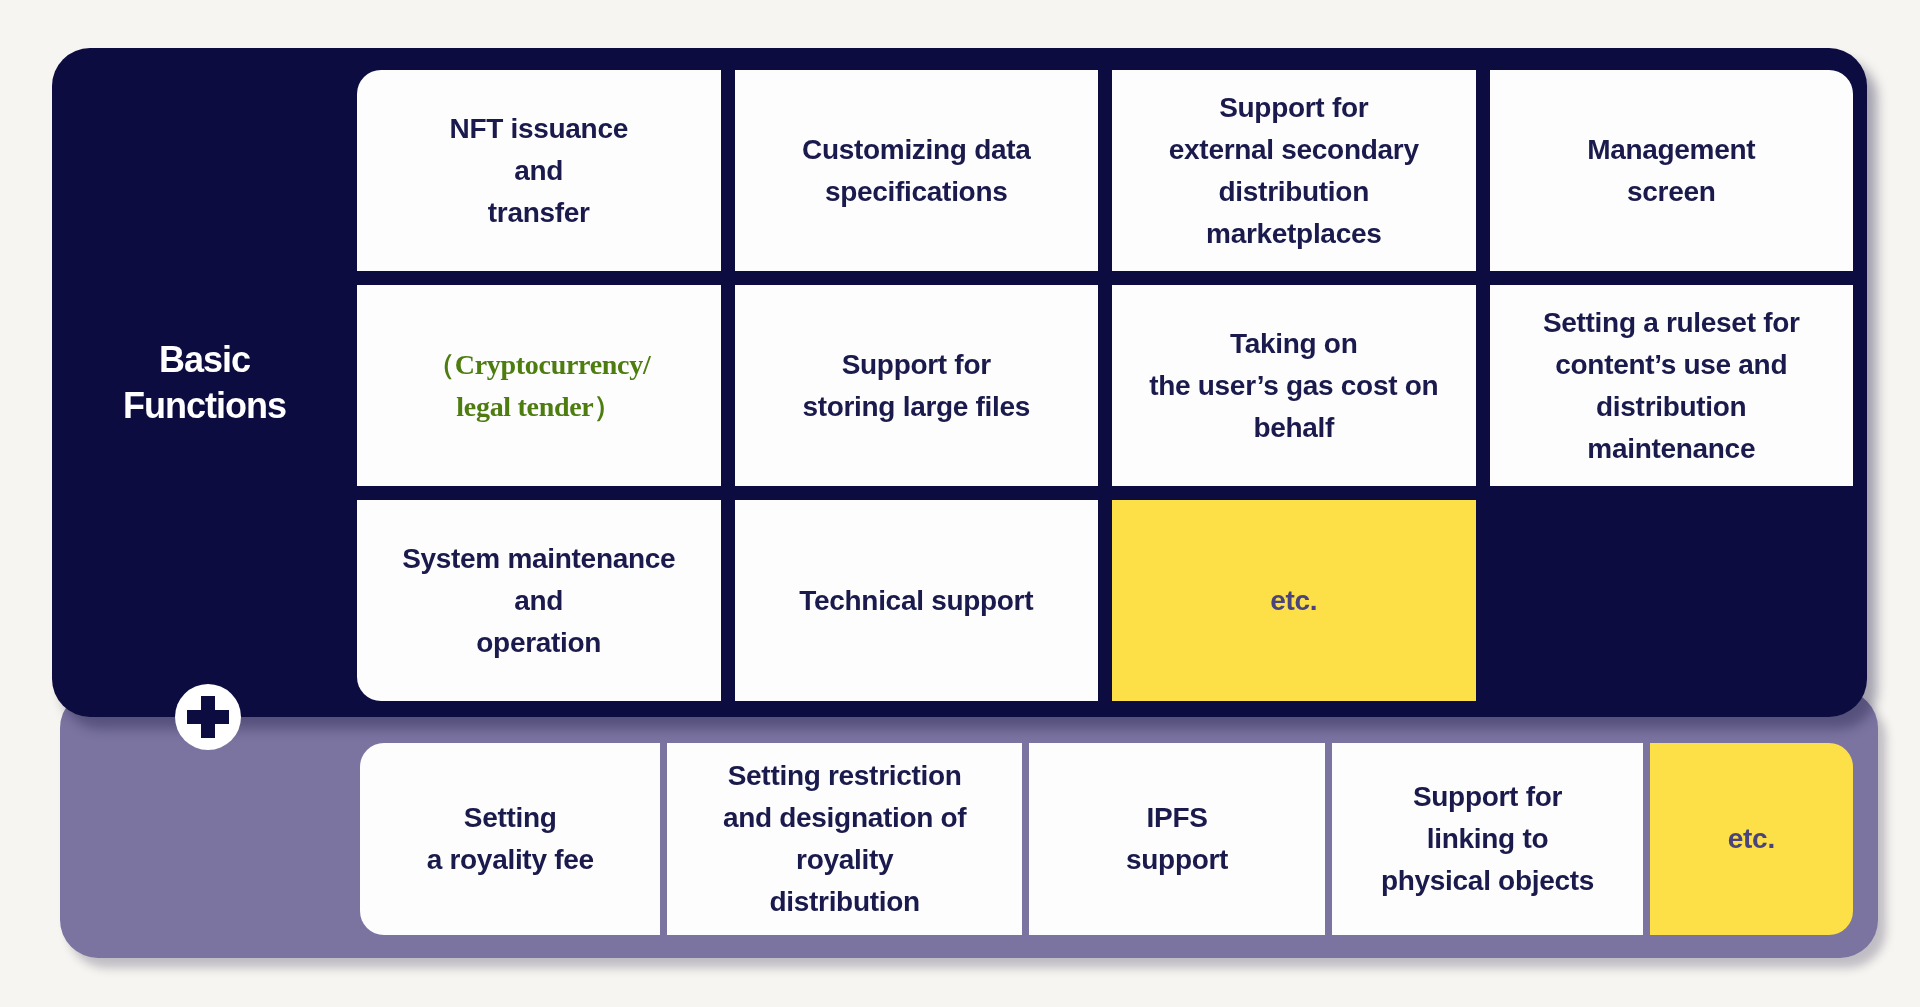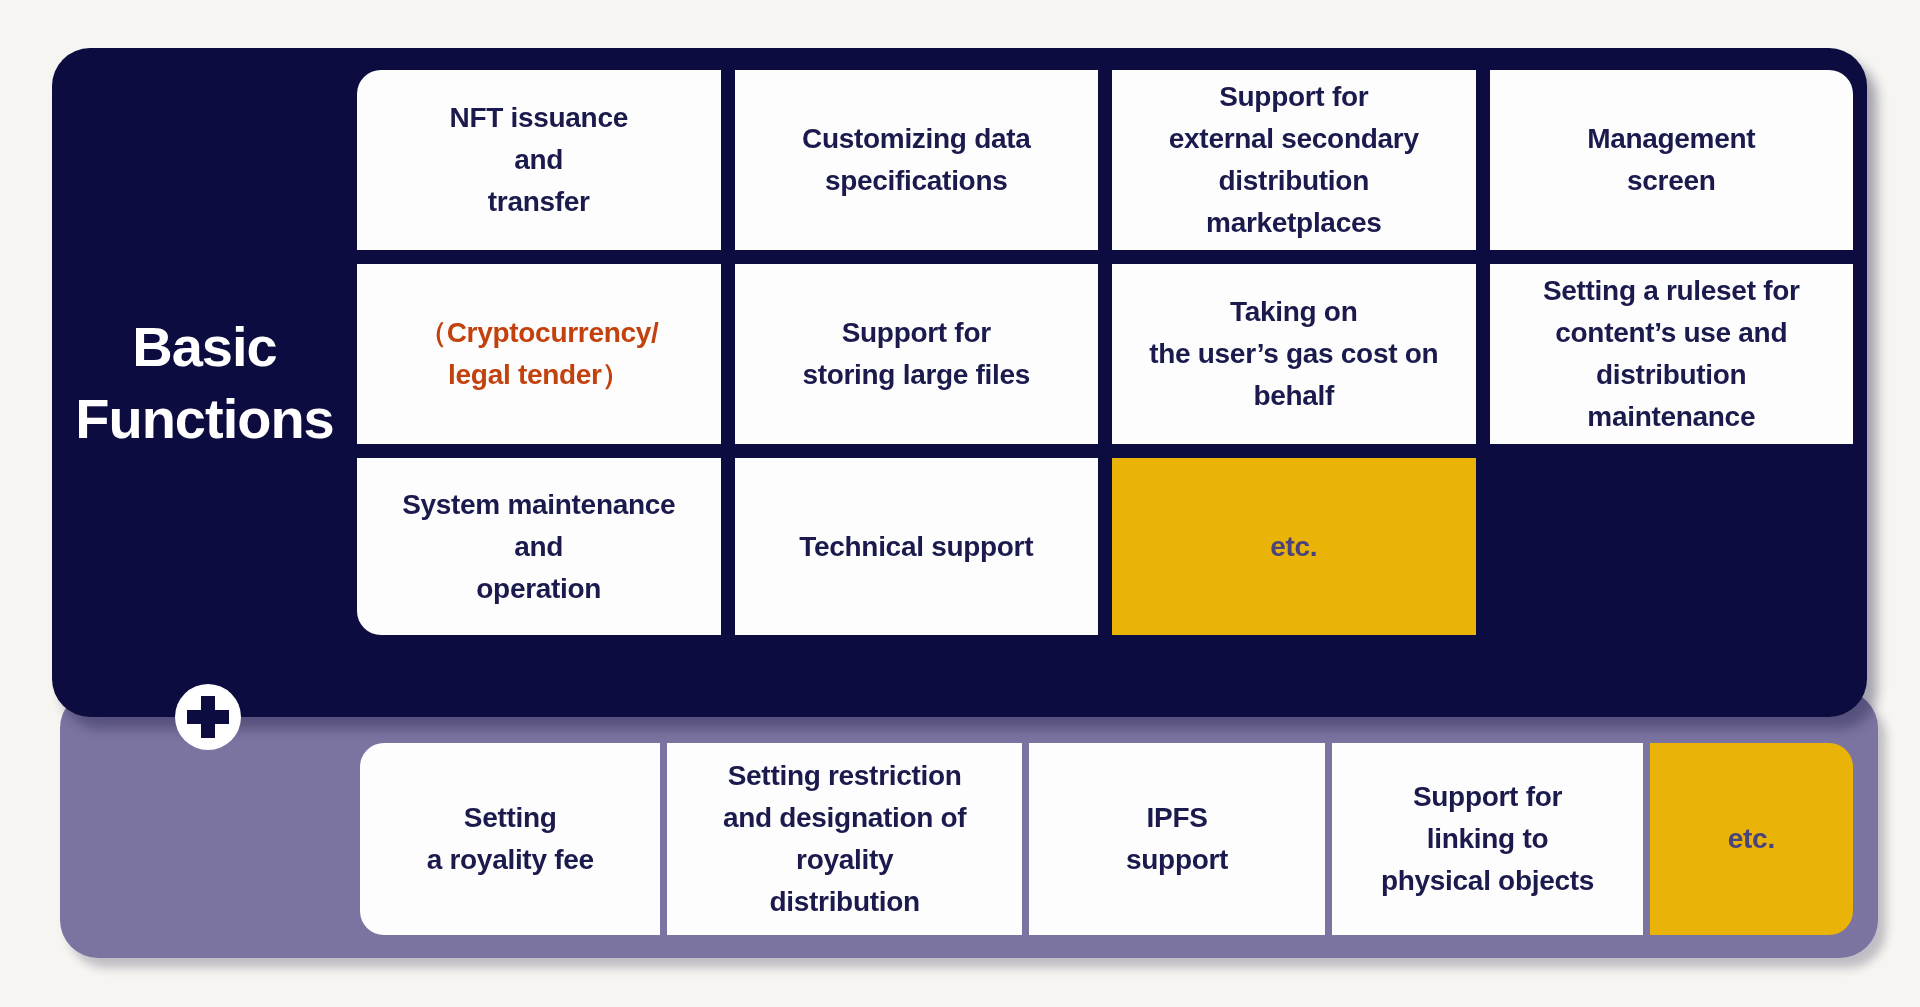--- a/index.html
+++ b/index.html
@@ -19,50 +19,50 @@
     box-shadow:10px 12px 12px rgba(30,25,65,0.38);
   }
   .panel-options{
     left:60px;top:690px;width:1818px;height:268px;
     background:#7b74a1;z-index:1;
     box-shadow:8px 10px 10px rgba(30,25,65,0.25);
   }
 
   .panel-label{
     position:absolute;display:flex;align-items:center;justify-content:center;
-    color:#ffffff;font-size:56px;line-height:1.27;text-align:center;
+    color:#ffffff;font-size:36px;line-height:1.27;text-align:center;
     white-space:pre-line;letter-spacing:-1px;
   }
   .label-basic{left:0;top:0;width:305px;height:100%;}
   .label-options{left:0;top:27px;width:300px;height:214px;}
 
   .grid{
     position:absolute;display:grid;border-radius:24px;overflow:hidden;
   }
   .grid-basic{
-    left:305px;top:22px;width:1496px;height:565px;
+    left:305px;top:22px;width:1496px;height:631px;
     grid-template-columns:repeat(4,1fr);
     grid-template-rows:repeat(3,1fr);
     gap:14px;
   }
   .grid-options{
     left:300px;top:53px;width:1493px;height:192px;
     grid-template-columns:300fr 354fr 296fr 310fr 203fr;
     gap:7px;
   }
 
   .cell{
     background:#fdfdfe;color:#1a1a4d;
     display:flex;flex-direction:column;align-items:center;justify-content:center;
     text-align:center;font-size:28px;line-height:1.5;letter-spacing:-0.3px;
     padding:6px 10px;box-sizing:border-box;
   }
   .cell span{white-space:pre-line;}
-  .cell-etc{background:#eab308;color:#4a447c;}
-  .cell .subtext{color:#c2410c;}
+  .cell-etc{background:#fde047;color:#4a447c;}
+  .cell .subtext{color:#4d7c0f;font-family:Liberation Serif, serif;}
 
   .plus-badge{
     position:absolute;left:175px;top:684px;width:66px;height:66px;
     background:#ffffff;border-radius:50%;z-index:3;
   }
   .plus-badge .bar-v{
     position:absolute;left:26px;top:12px;width:14px;height:42px;background:#0d0c40;
   }
   .plus-badge .bar-h{
     position:absolute;left:12px;top:26px;width:42px;height:14px;background:#0d0c40;

